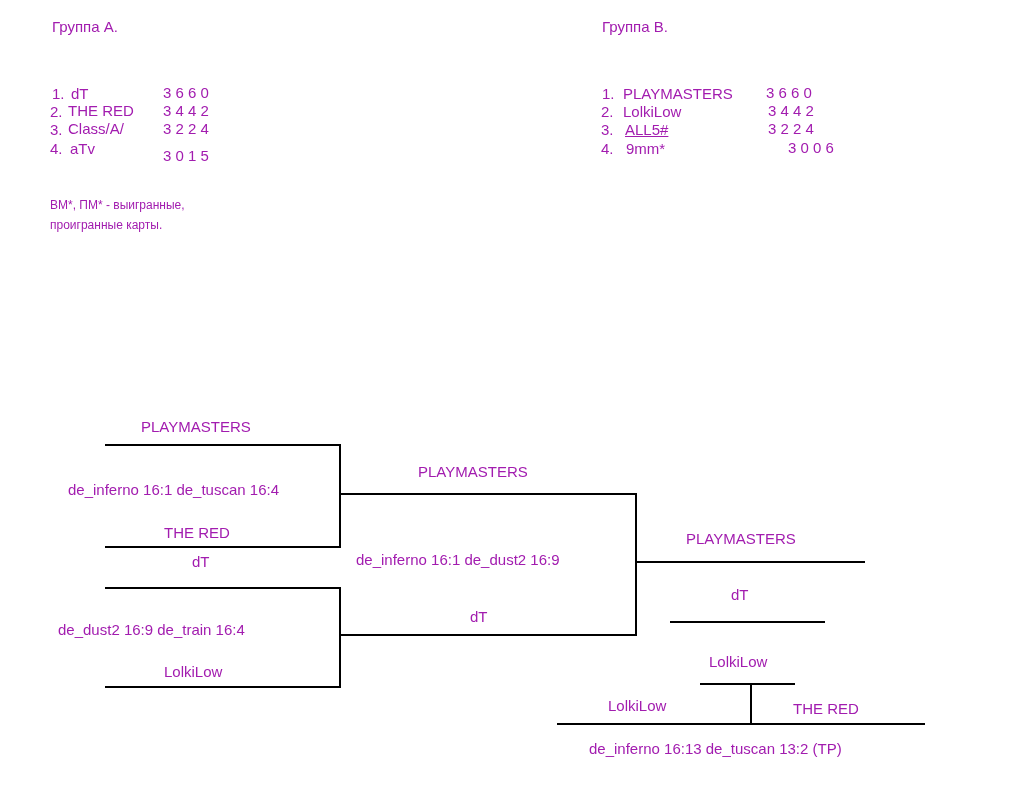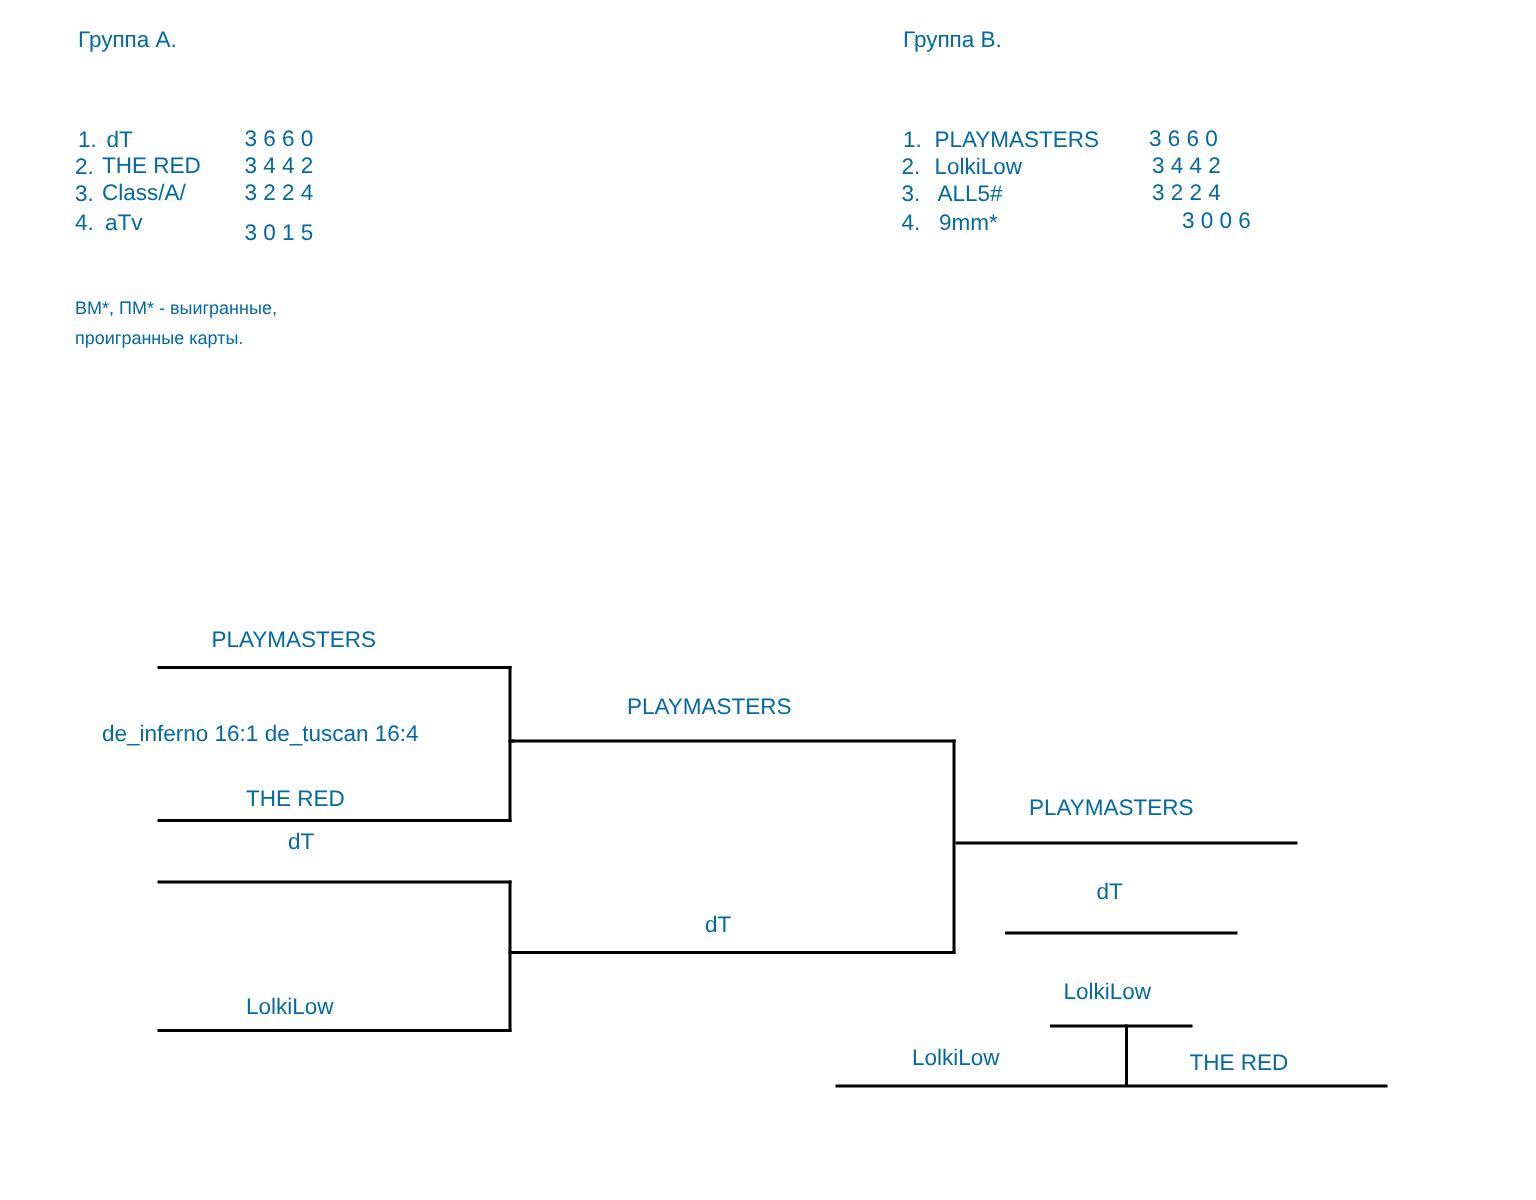--- a/index.html
+++ b/index.html
@@ -14,21 +14,21 @@
     background: #ffffff;
     overflow: hidden;
     font-family: "Liberation Sans", sans-serif;
     color: #000000;
   }
   .txt {
     position: absolute;
     font-family: "Liberation Sans", sans-serif;
     font-size: 15px;
     line-height: 18px;
-    color: #0369a1;
+    color: #a21caf;
     white-space: pre;
   }
   .hline {
     position: absolute;
     height: 0;
     border-top: 2px solid #000000;
   }
   .vline {
     position: absolute;
     width: 0;
@@ -73,59 +73,62 @@
 
   <div class="txt grp-row" style="left:602px; top:85px;">1.</div>
   <div class="txt grp-row" style="left:623px; top:85px;">PLAYMASTERS</div>
   <div class="txt grp-row" style="left:766px; top:84px;">3 6 6 0</div>
 
   <div class="txt grp-row" style="left:601px; top:103px;">2.</div>
   <div class="txt grp-row" style="left:623px; top:103px;">LolkiLow</div>
   <div class="txt grp-row" style="left:768px; top:102px;">3 4 4 2</div>
 
   <div class="txt grp-row" style="left:601px; top:121px;">3.</div>
-  <div class="txt grp-row" style="left:625px; top:121px;">ALL5#</div>
+  <div class="txt grp-row" style="left:625px; top:121px;text-decoration:underline;">ALL5#</div>
   <div class="txt grp-row" style="left:768px; top:120px;">3 2 2 4</div>
 
   <div class="txt grp-row" style="left:601px; top:140px;">4.</div>
   <div class="txt grp-row" style="left:626px; top:140px;">9mm*</div>
   <div class="txt grp-row" style="left:788px; top:139px;">3 0 0 6</div>
 
   <div class="txt bracket-label" style="left:141px; top:418px;">PLAYMASTERS</div>
 
   <div class="hline" style="left:105px; top:444px; width:236px;"></div>
   <div class="txt score-label" style="left:36px; top:481px;margin-left:32px;">de_inferno 16:1 de_tuscan 16:4</div>
   <div class="txt bracket-label" style="left:164px; top:524px;">THE RED</div>
   <div class="hline" style="left:105px; top:546px; width:236px;"></div>
   <div class="vline" style="left:339px; top:444px; height:104px;"></div>
   <div class="hline" style="left:339px; top:493px; width:4px;"></div>
 
   <div class="txt bracket-label" style="left:192px; top:553px;">dT</div>
 
   <div class="hline" style="left:105px; top:587px; width:236px;"></div>
+  <div class="txt score-label" style="left:58px; top:621px;">de_dust2 16:9 de_train 16:4</div>
   <div class="txt bracket-label" style="left:164px; top:663px;">LolkiLow</div>
   <div class="hline" style="left:105px; top:686px; width:236px;"></div>
   <div class="vline" style="left:339px; top:587px; height:101px;"></div>
   <div class="hline" style="left:339px; top:634px; width:4px;"></div>
 
   <div class="txt bracket-label" style="left:418px; top:463px;">PLAYMASTERS</div>
 
   <div class="hline" style="left:341px; top:493px; width:296px;"></div>
+  <div class="txt score-label" style="left:356px; top:551px;">de_inferno 16:1 de_dust2 16:9</div>
   <div class="txt bracket-label" style="left:470px; top:608px;">dT</div>
   <div class="hline" style="left:341px; top:634px; width:296px;"></div>
   <div class="vline" style="left:635px; top:493px; height:143px;"></div>
 
   <div class="txt bracket-label" style="left:686px; top:530px;">PLAYMASTERS</div>
   <div class="hline" style="left:637px; top:561px; width:228px;"></div>
 
   <div class="txt bracket-label" style="left:731px; top:586px;">dT</div>
   <div class="hline" style="left:670px; top:621px; width:155px;"></div>
 
   <div class="txt bracket-label" style="left:709px; top:653px;">LolkiLow</div>
   <div class="hline" style="left:700px; top:683px; width:95px;"></div>
   <div class="vline" style="left:750px; top:683px; height:41px;"></div>
 
   <div class="txt bracket-label" style="left:608px; top:697px;">LolkiLow</div>
   <div class="txt bracket-label" style="left:793px; top:700px;">THE RED</div>
   <div class="hline" style="left:557px; top:723px; width:368px;"></div>
 
+  <div class="txt score-label" style="left:589px; top:740px;">de_inferno 16:13 de_tuscan 13:2 (TP)</div>
 
 </div>
 
 </body></html>

